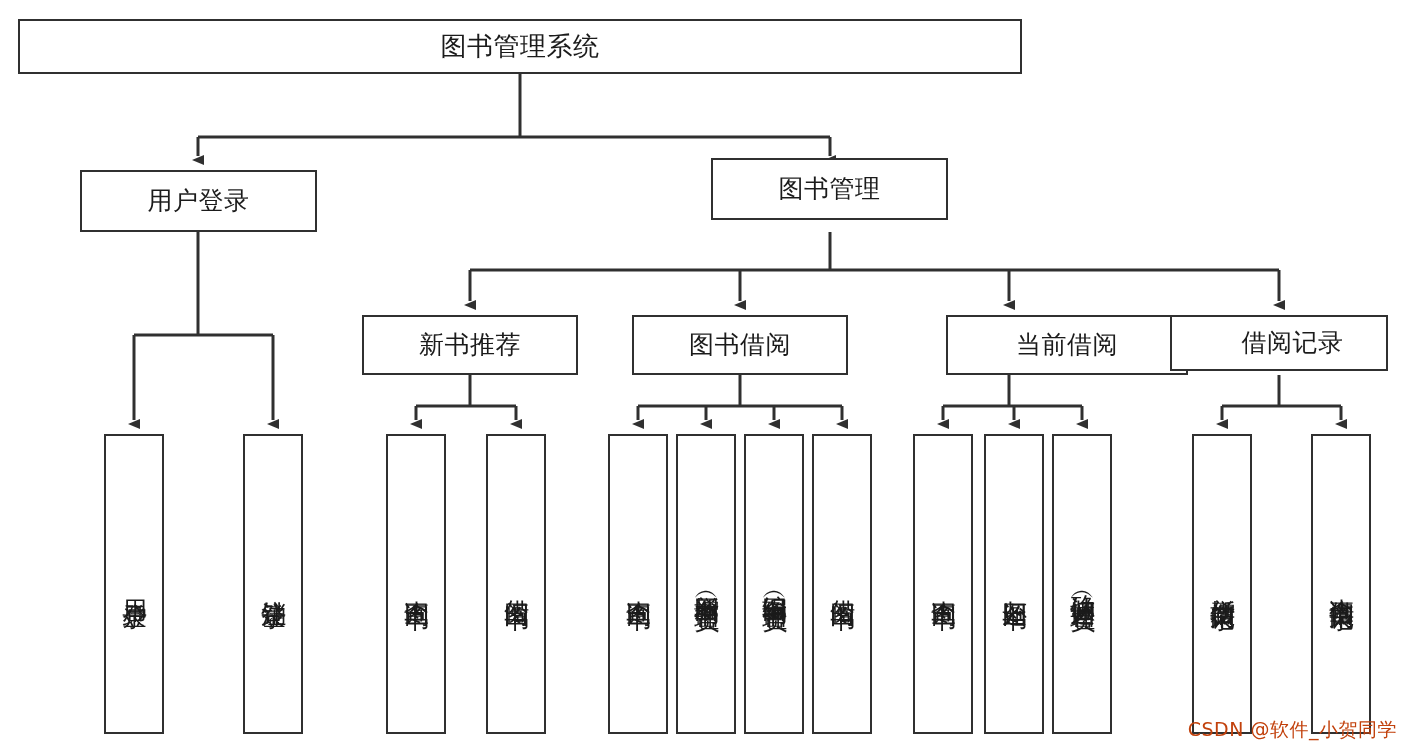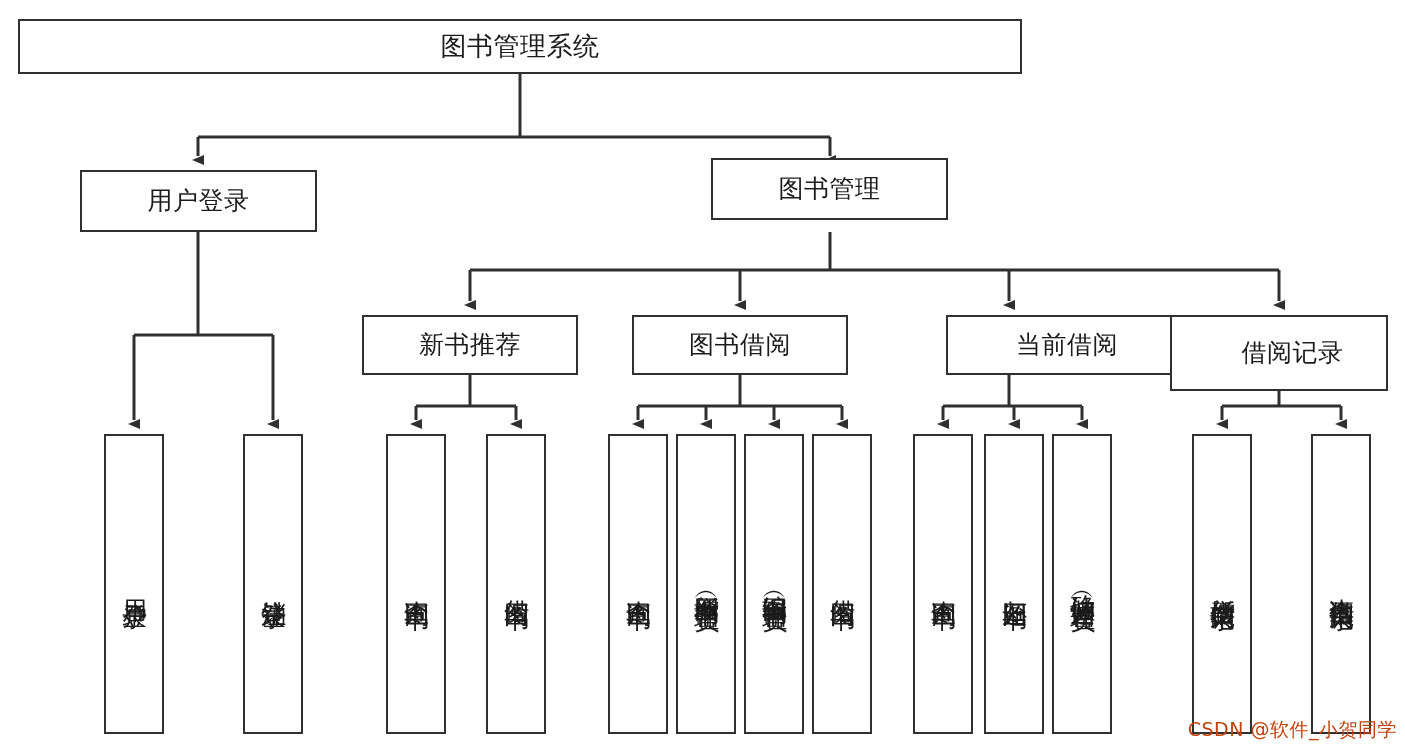--- a/index.html
+++ b/index.html
@@ -141,21 +141,21 @@
 
   <div class="node horiz" style="left: 362px; top: 315px; width: 216px; height: 60px;">
     <span class="label">新书推荐</span>
   </div>
   <div class="node horiz" style="left: 632px; top: 315px; width: 216px; height: 60px;">
     <span class="label">图书借阅</span>
   </div>
   <div class="node horiz" style="left: 946px; top: 315px; width: 242px; height: 60px;">
     <span class="label">当前借阅</span>
   </div>
-  <div class="node horiz" style="left: 1170px; top: 315px; width: 218px; height: 76px; padding-left: 27px;">
+  <div class="node horiz" style="left: 1170px; top: 315px; width: 218px; height: 56px; padding-left: 27px;">
     <span class="label">借阅记录</span>
   </div>
 
   <div class="node vert" style="left: 104px; top: 434px; width: 60px; height: 300px;">
     <span class="label">用户登录</span>
   </div>
   <div class="node vert" style="left: 243px; top: 434px; width: 60px; height: 300px;">
     <span class="label">注销登录</span>
   </div>
   <div class="node vert" style="left: 386px; top: 434px; width: 60px; height: 300px;">

